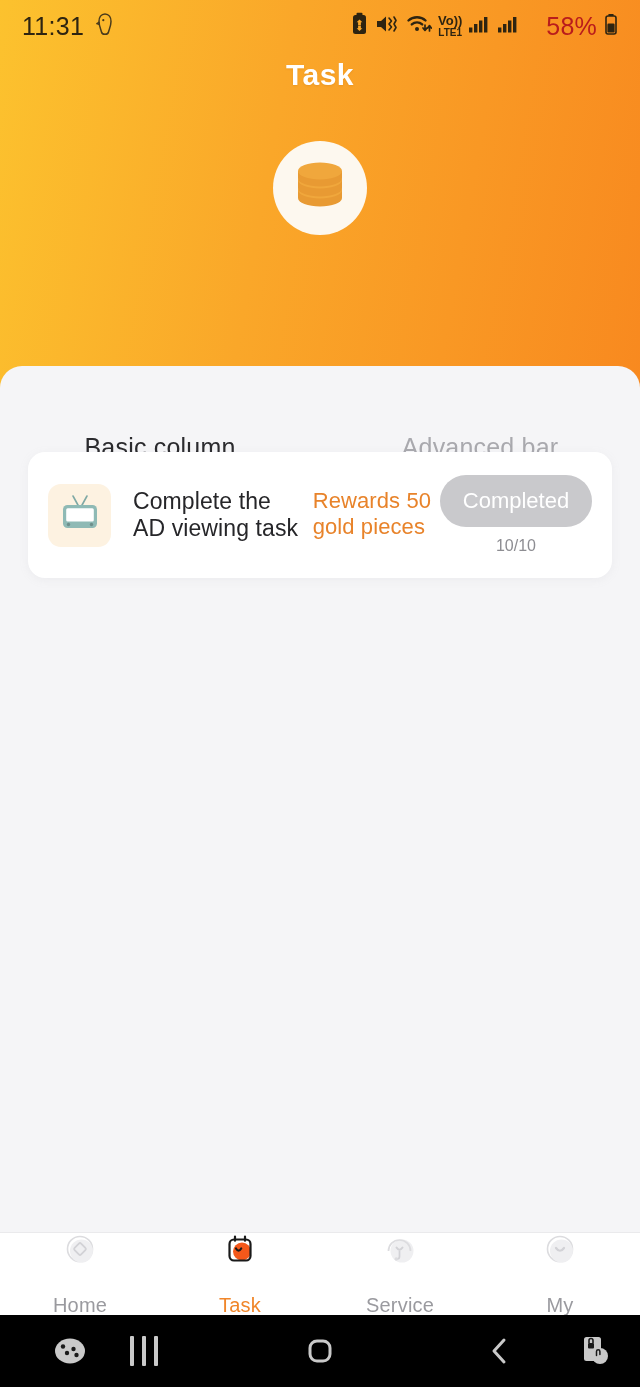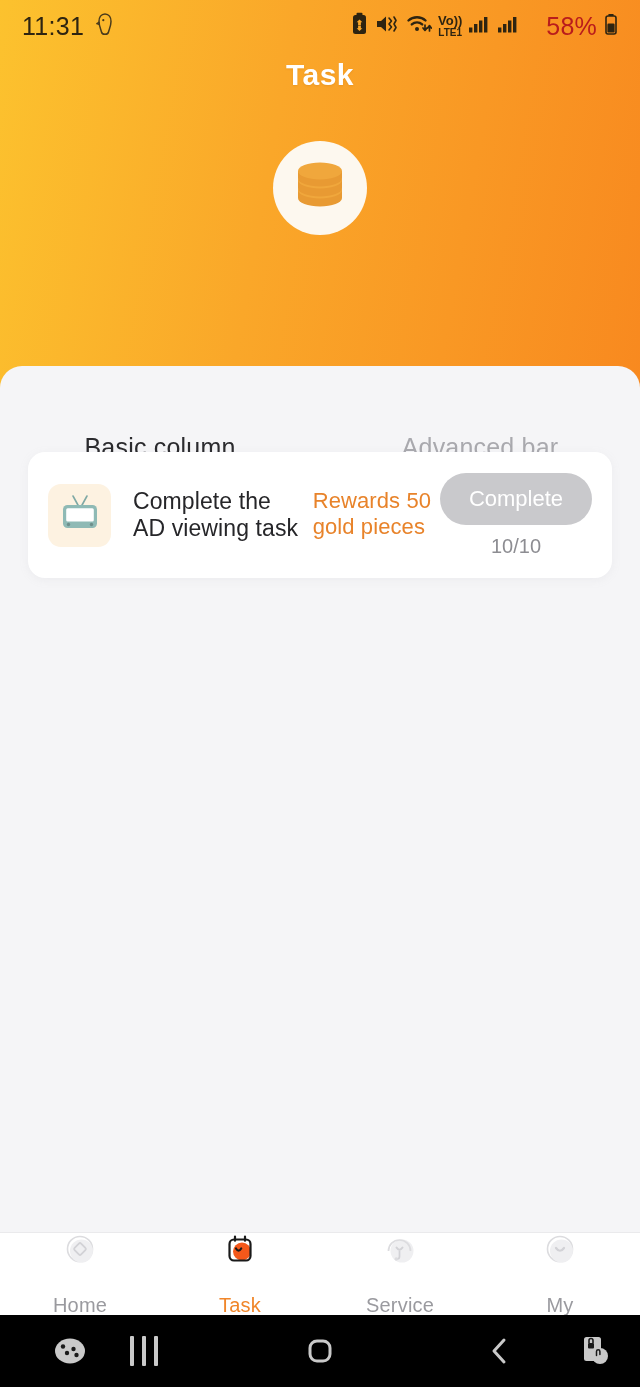--- a/index.html
+++ b/index.html
@@ -144,21 +144,21 @@
     border-radius:26px;
     background:#C9C9CC;
     color:#ffffff;
     font-size:22px;
     display:flex; align-items:center; justify-content:center;
     padding:0 18px;
     border:none;
     font-family:inherit;
     cursor:default;
   }
-  .task-progress { font-size:20px; color:#8D8D92; }
+  .task-progress { font-size:16px; color:#8D8D92; }
 
   
   .appnav {
     position:absolute; left:0; top:1232px;
     width:640px; height:83px;
     background:#FFFFFF;
     border-top:1px solid #EAEAEC;
     display:flex;
   }
   .nav-item {
@@ -314,21 +314,21 @@
           </svg>
         </span>
       </div>
 
       <div class="task-body">
         <div class="task-title">Complete the AD viewing task</div>
         <div class="task-reward">Rewards 50 gold pieces</div>
       </div>
 
       <div class="task-right">
-        <button class="btn-completed">Complete</button>
+        <button class="btn-completed">Completed</button>
         <div class="task-progress">10/10</div>
       </div>
     </div>
 
   </div>
 
   <div class="appnav">
 
     <div class="nav-item">
       <span class="nav-ico">

